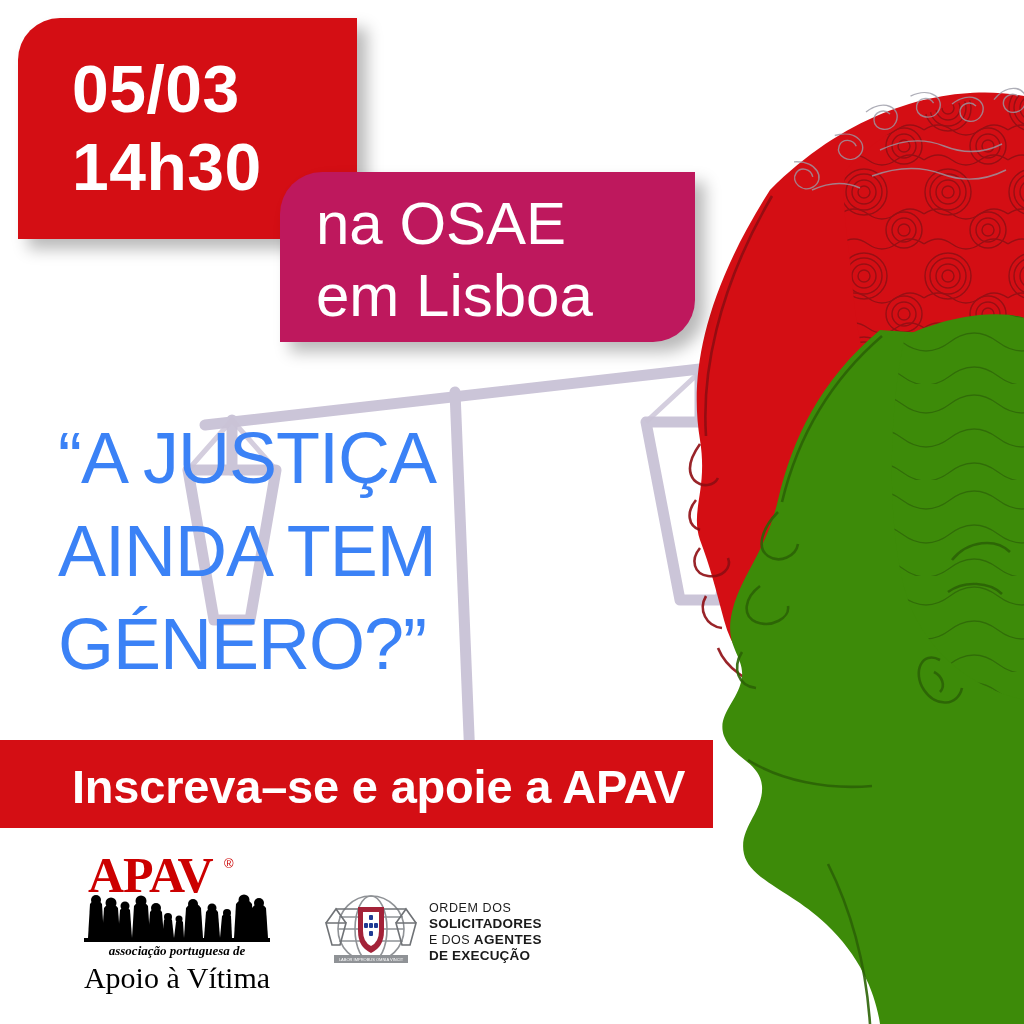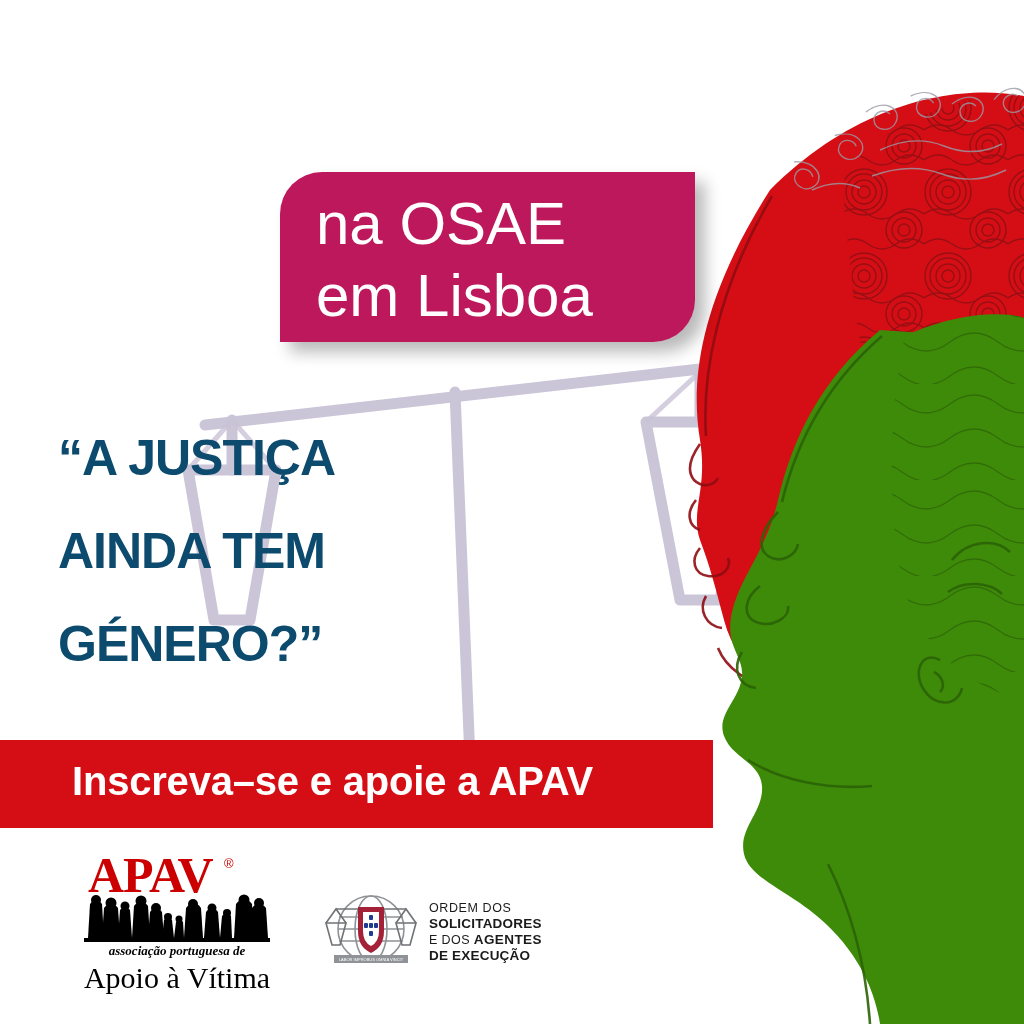--- a/index.html
+++ b/index.html
@@ -34,32 +34,32 @@
   }
   .place-badge .txt{
     position:absolute;left:36px;top:16px;
     color:#fff;font-size:60px;line-height:72px;font-weight:400;
     white-space:pre-line;
   }
 
   
   .headline{
     position:absolute;left:58px;top:412px;width:640px;
-    color:#0c4a6e;font-weight:bold;font-size:50px;line-height:93px;
+    color:#3b82f6;font-weight:normal;font-size:72px;line-height:93px;
     letter-spacing:-1px;white-space:pre-line;z-index:8;
   }
 
   
   .cta-bar{
     position:absolute;left:0;top:740px;width:713px;height:88px;
     background:#d40e14;z-index:8;
   }
   .cta-bar .txt{
     position:absolute;left:72px;top:19px;
-    color:#fff;font-size:40px;font-weight:bold;letter-spacing:-.2px;
+    color:#fff;font-size:47px;font-weight:bold;letter-spacing:-.2px;
   }
 
   
   .apav-logo{position:absolute;left:72px;top:848px;width:210px;height:160px;z-index:9;}
   .osae-logo{position:absolute;left:316px;top:893px;width:255px;height:80px;z-index:9;}
 </style>
 </head>
 <body>
 
 <div id="poster">
@@ -195,20 +195,24 @@
         <use href="#wisp" x="786" y="168" transform="rotate(34 800 178)"></use>
         <g fill="none" stroke="#9a9aa6" stroke-width="1.4">
           <path d="M880 150 q34 -16 64 -4 t58 -2"></path>
           <path d="M872 176 q38 -14 70 -2 t64 -4"></path>
           <path d="M812 190 q26 -12 48 -2"></path>
         </g>
       </g>
     </g>
   </svg>
 
+  <div class="date-badge">
+    <div class="txt">05/03
+14h30</div>
+  </div>
 
   <div class="place-badge">
     <div class="txt">na OSAE
 em Lisboa</div>
   </div>
 
   <div class="headline">“A JUSTIÇA
 AINDA TEM
 GÉNERO?”</div>
 

